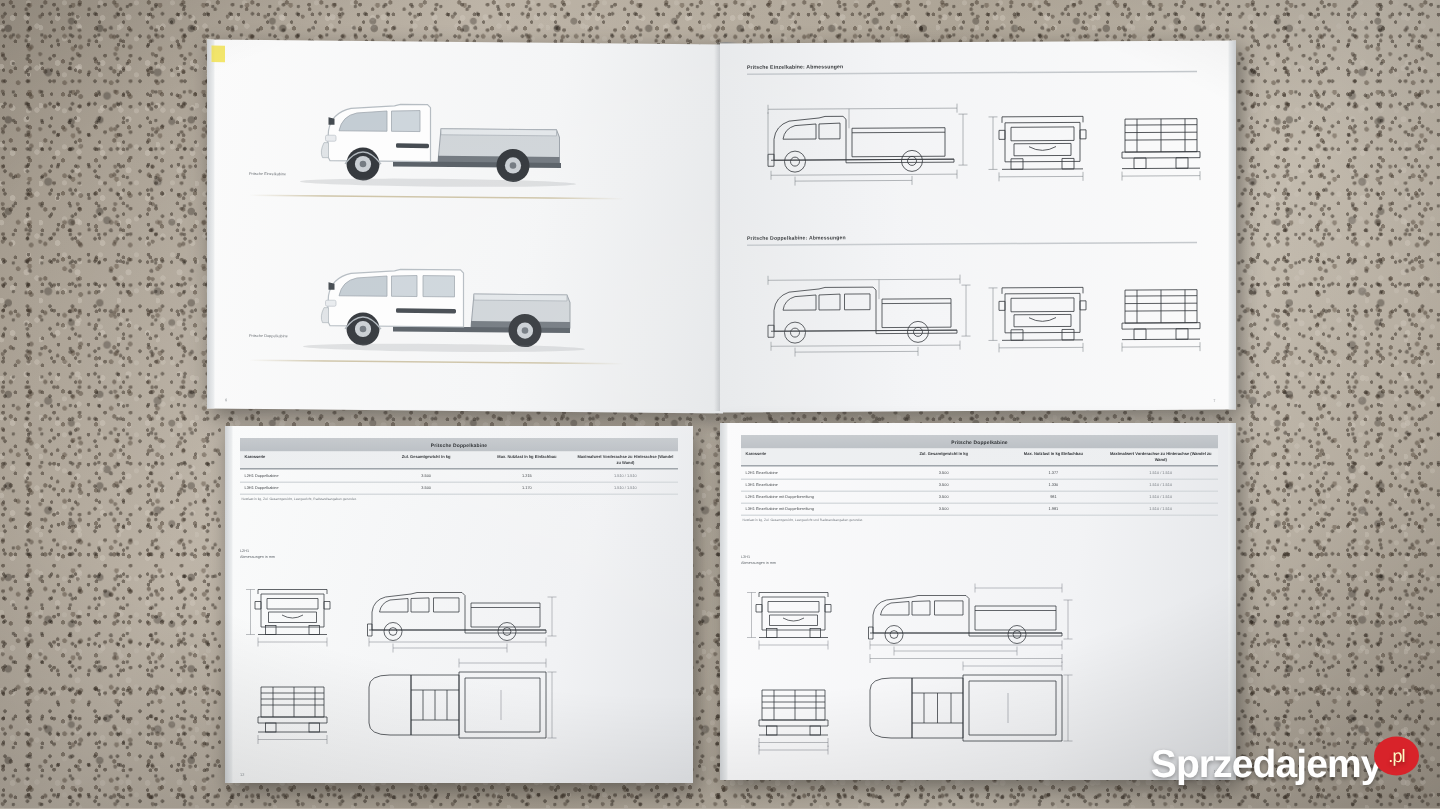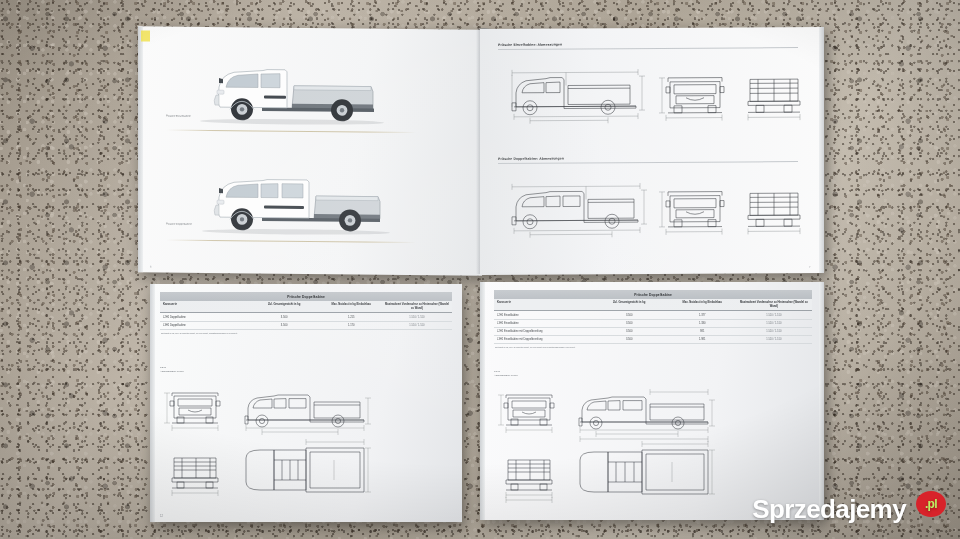--- a/index.html
+++ b/index.html
@@ -162,28 +162,28 @@
   .c-pay    { flex:0 0 21%; }
   .c-axle   { flex:0 0 24%; color:#6f757b !important; }
   .tbl-note{ font-size:2.2px; color:#73797f; margin-top:2.4px; padding-left:1px; }
 
   
   .draw-block{ position:absolute; }
   .draw-cap{ font-size:2.5px; color:#5f656b; margin-bottom:1px; }
 
   .wm{
     position:absolute; right:14px; bottom:14px;
-    display:flex; align-items:flex-start; gap:16px;
+    display:flex; align-items:flex-start; gap:1px;
     font-size:26px; font-weight:bold; color:#ffffff;
     letter-spacing:-.6px;
     text-shadow:0 1px 3px rgba(0,0,0,.35);
     user-select:none;
   }
   .wm .dot{
-    background:#d8232a; color:#bef264; font-size:12px; font-weight:bold;
+    background:#d8232a; color:#fef9c3; font-size:12px; font-weight:normal;
     border-radius:50%; width:30px; height:26px;
     display:flex; align-items:center; justify-content:center;
     margin-left:-6px; margin-top:-3px;
   }
 </style>
 </head>
 <body>
 
 <div id="stage">
 

